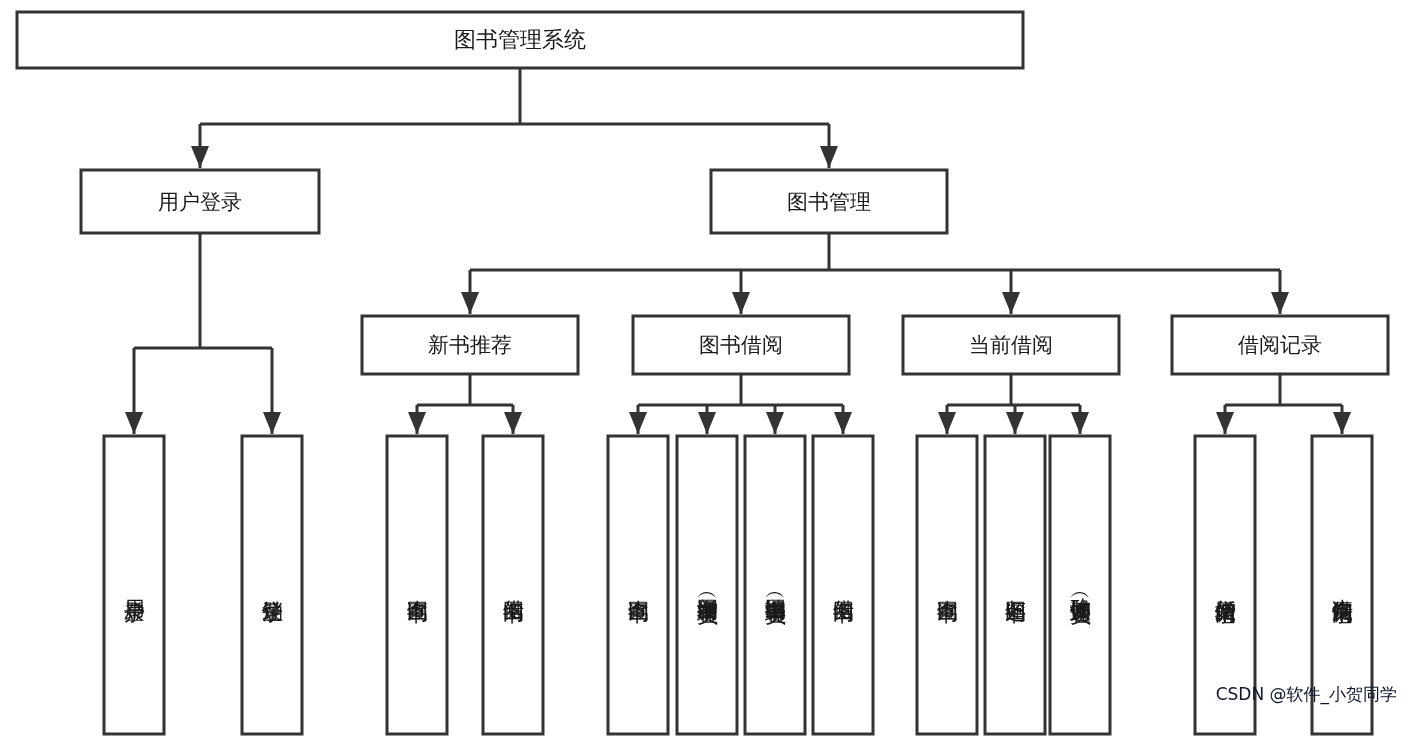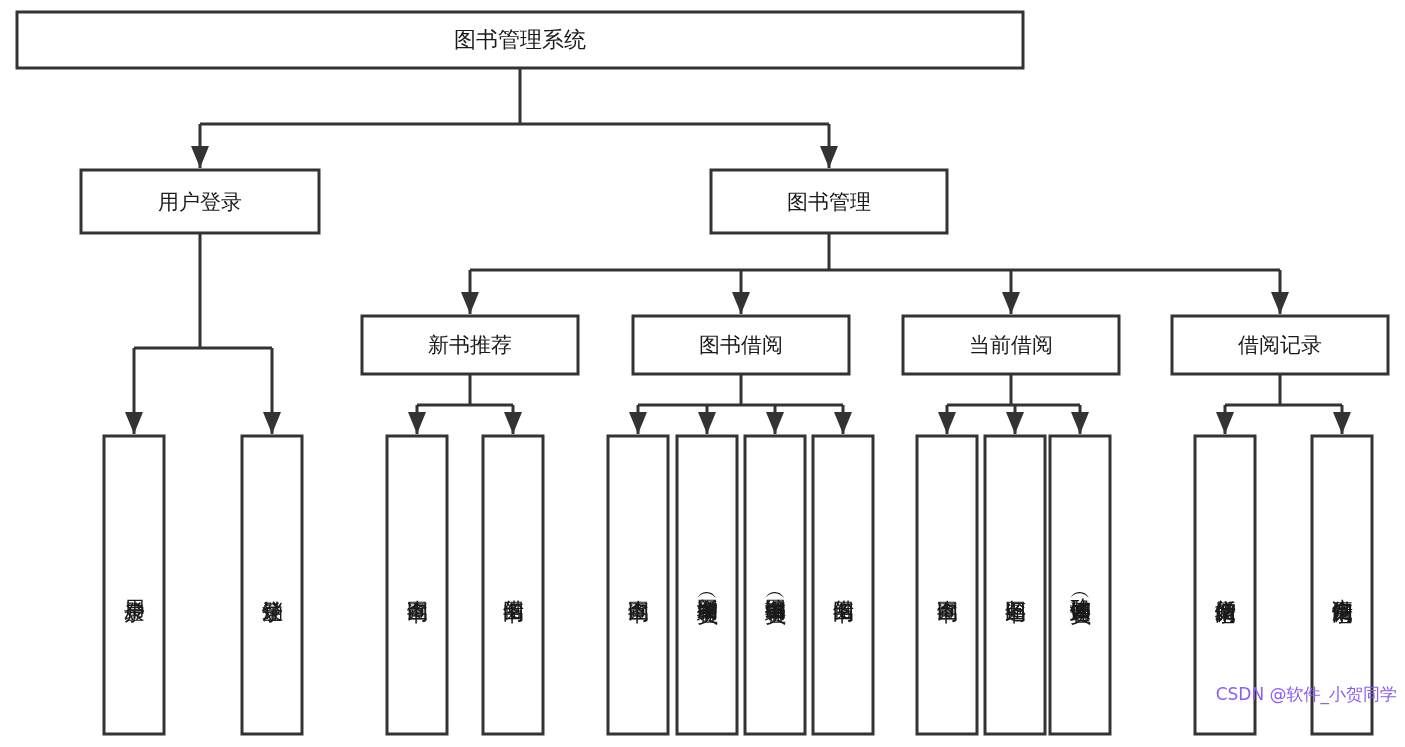--- a/index.html
+++ b/index.html
@@ -70,21 +70,21 @@
     letter-spacing: 1px;
     white-space: nowrap;
     pointer-events: none;
   }
   .watermark {
     position: absolute;
     right: 8px;
     bottom: 6px;
     font-family: "DejaVu Sans", "Liberation Sans", sans-serif;
     font-size: 17px;
-    color: #8b5cf6;
+    color: #0f172a;
     white-space: nowrap;
   }
 </style>
 </head>
 <body>
 
 <div id="diagram-root">
 
   <svg id="flow" viewBox="0 0 1405 747">
     <g id="connectors-layer">

